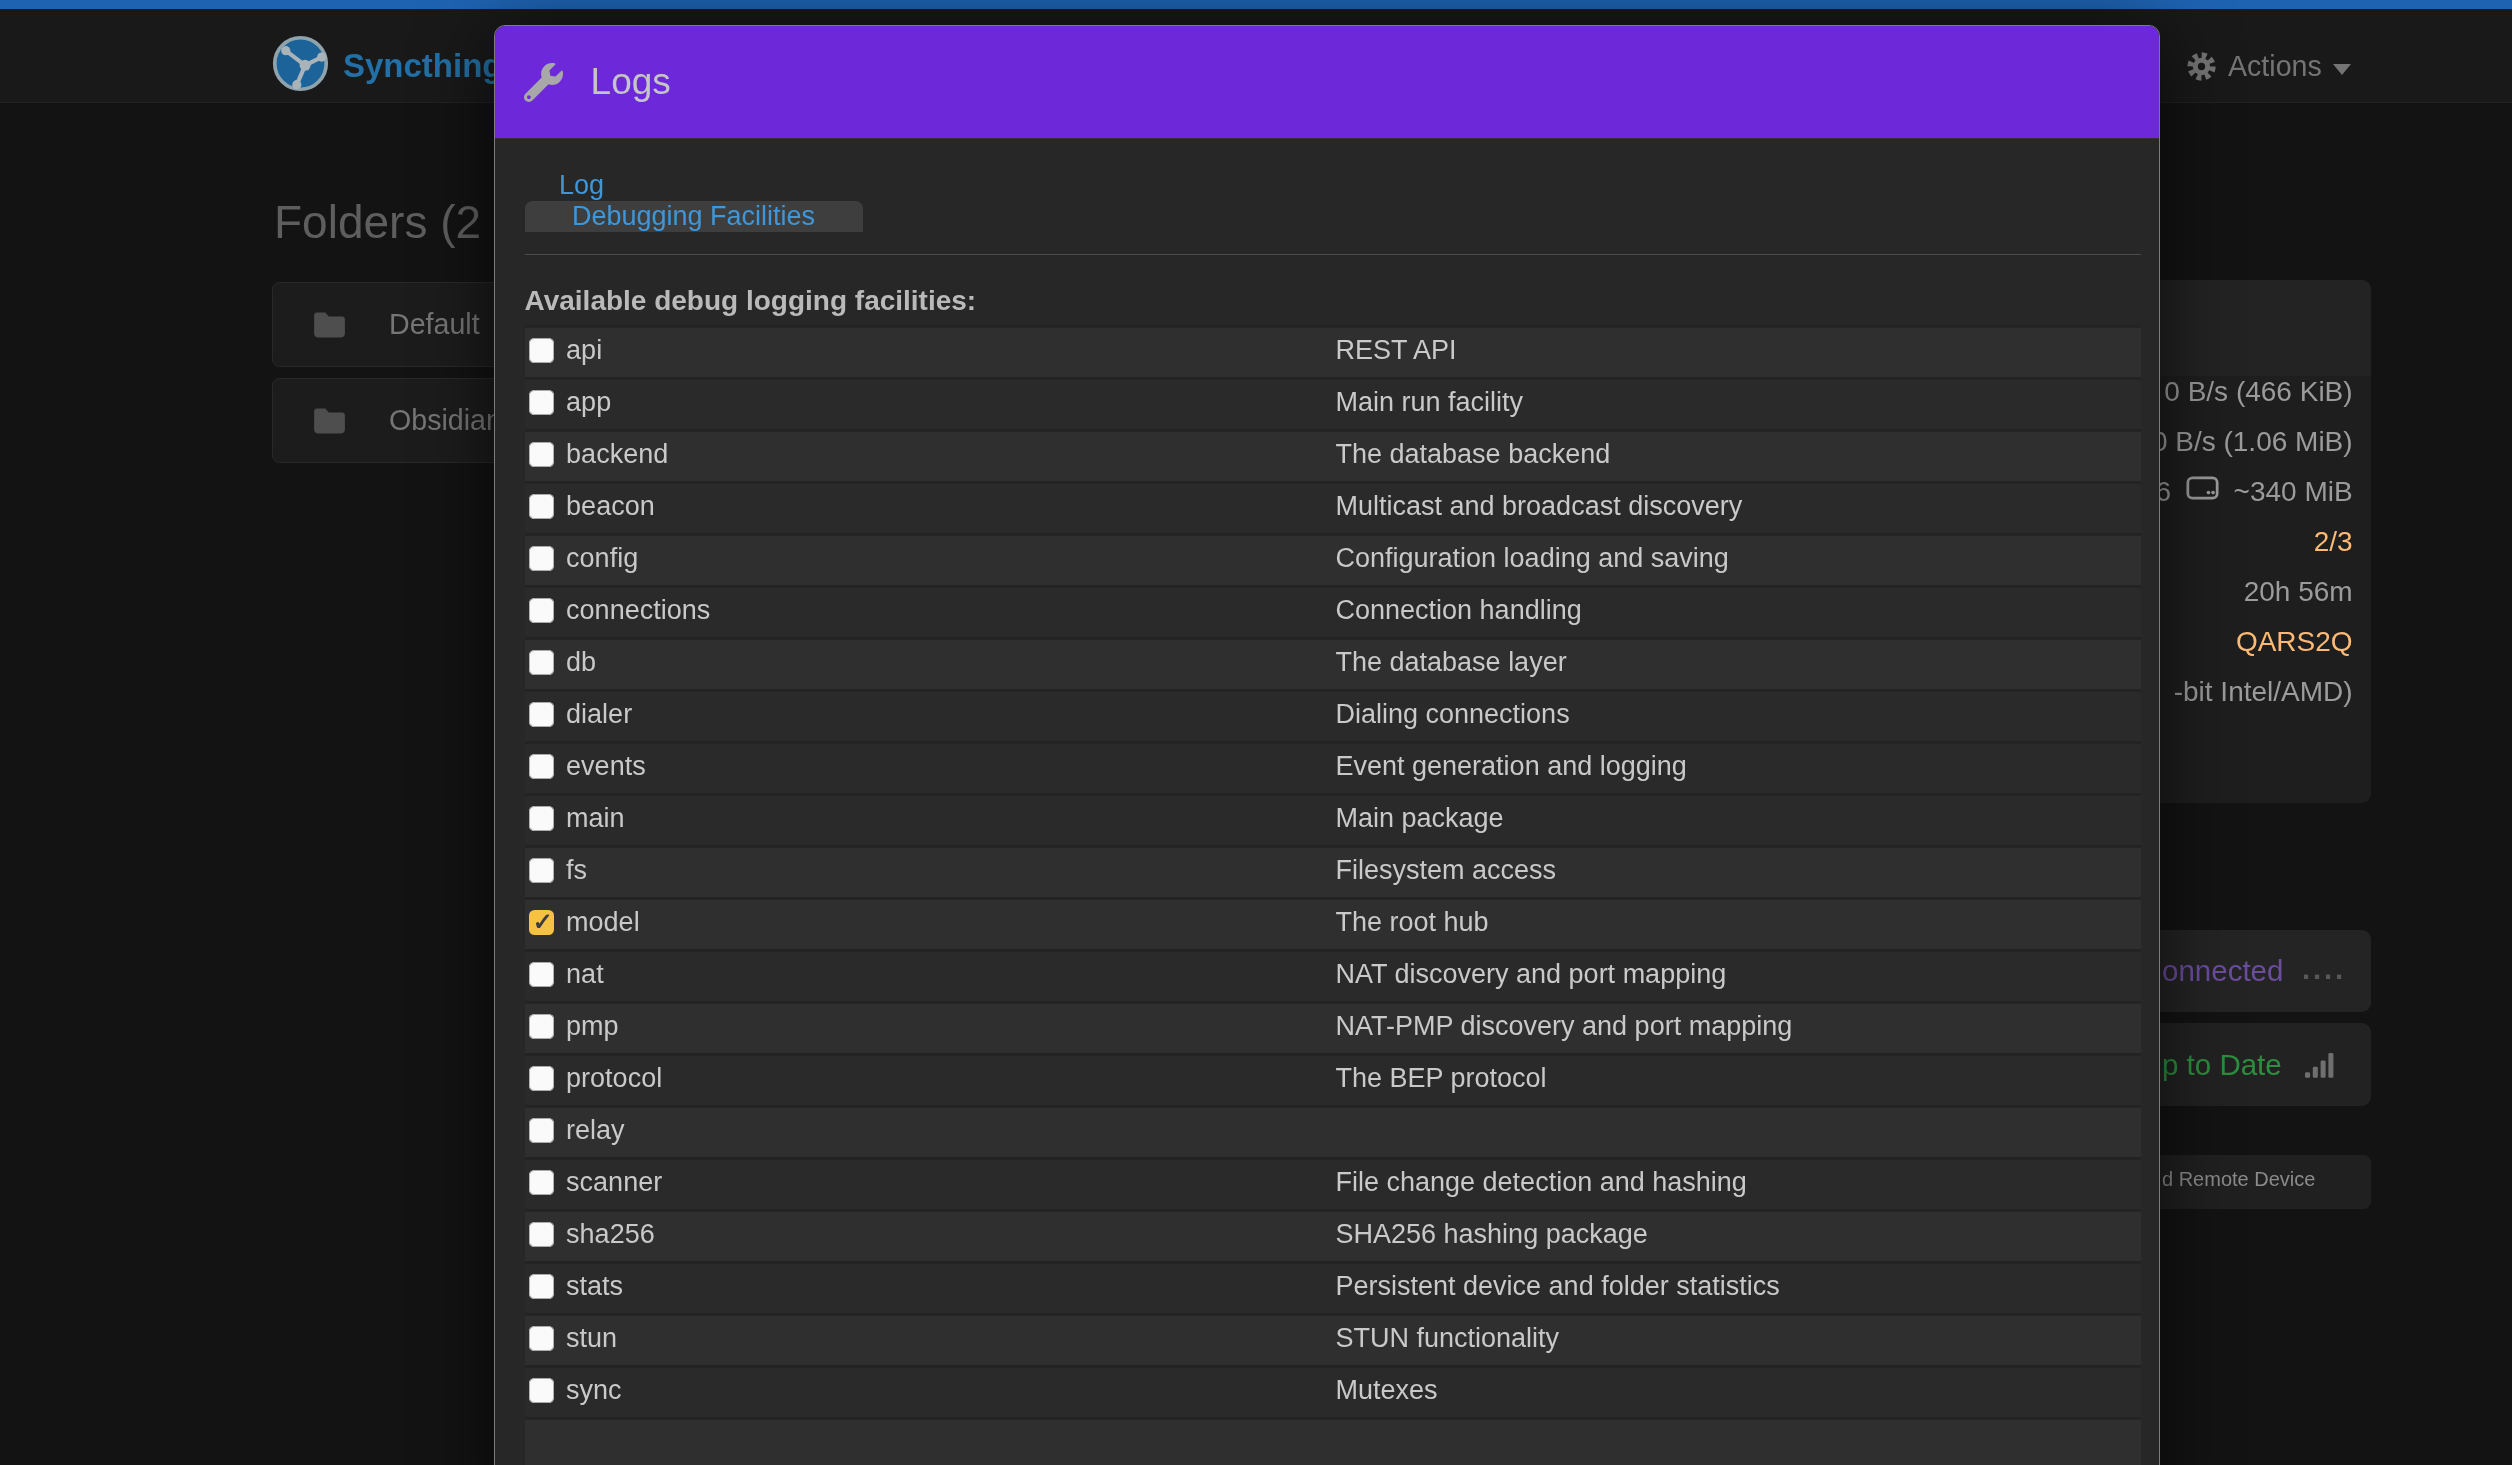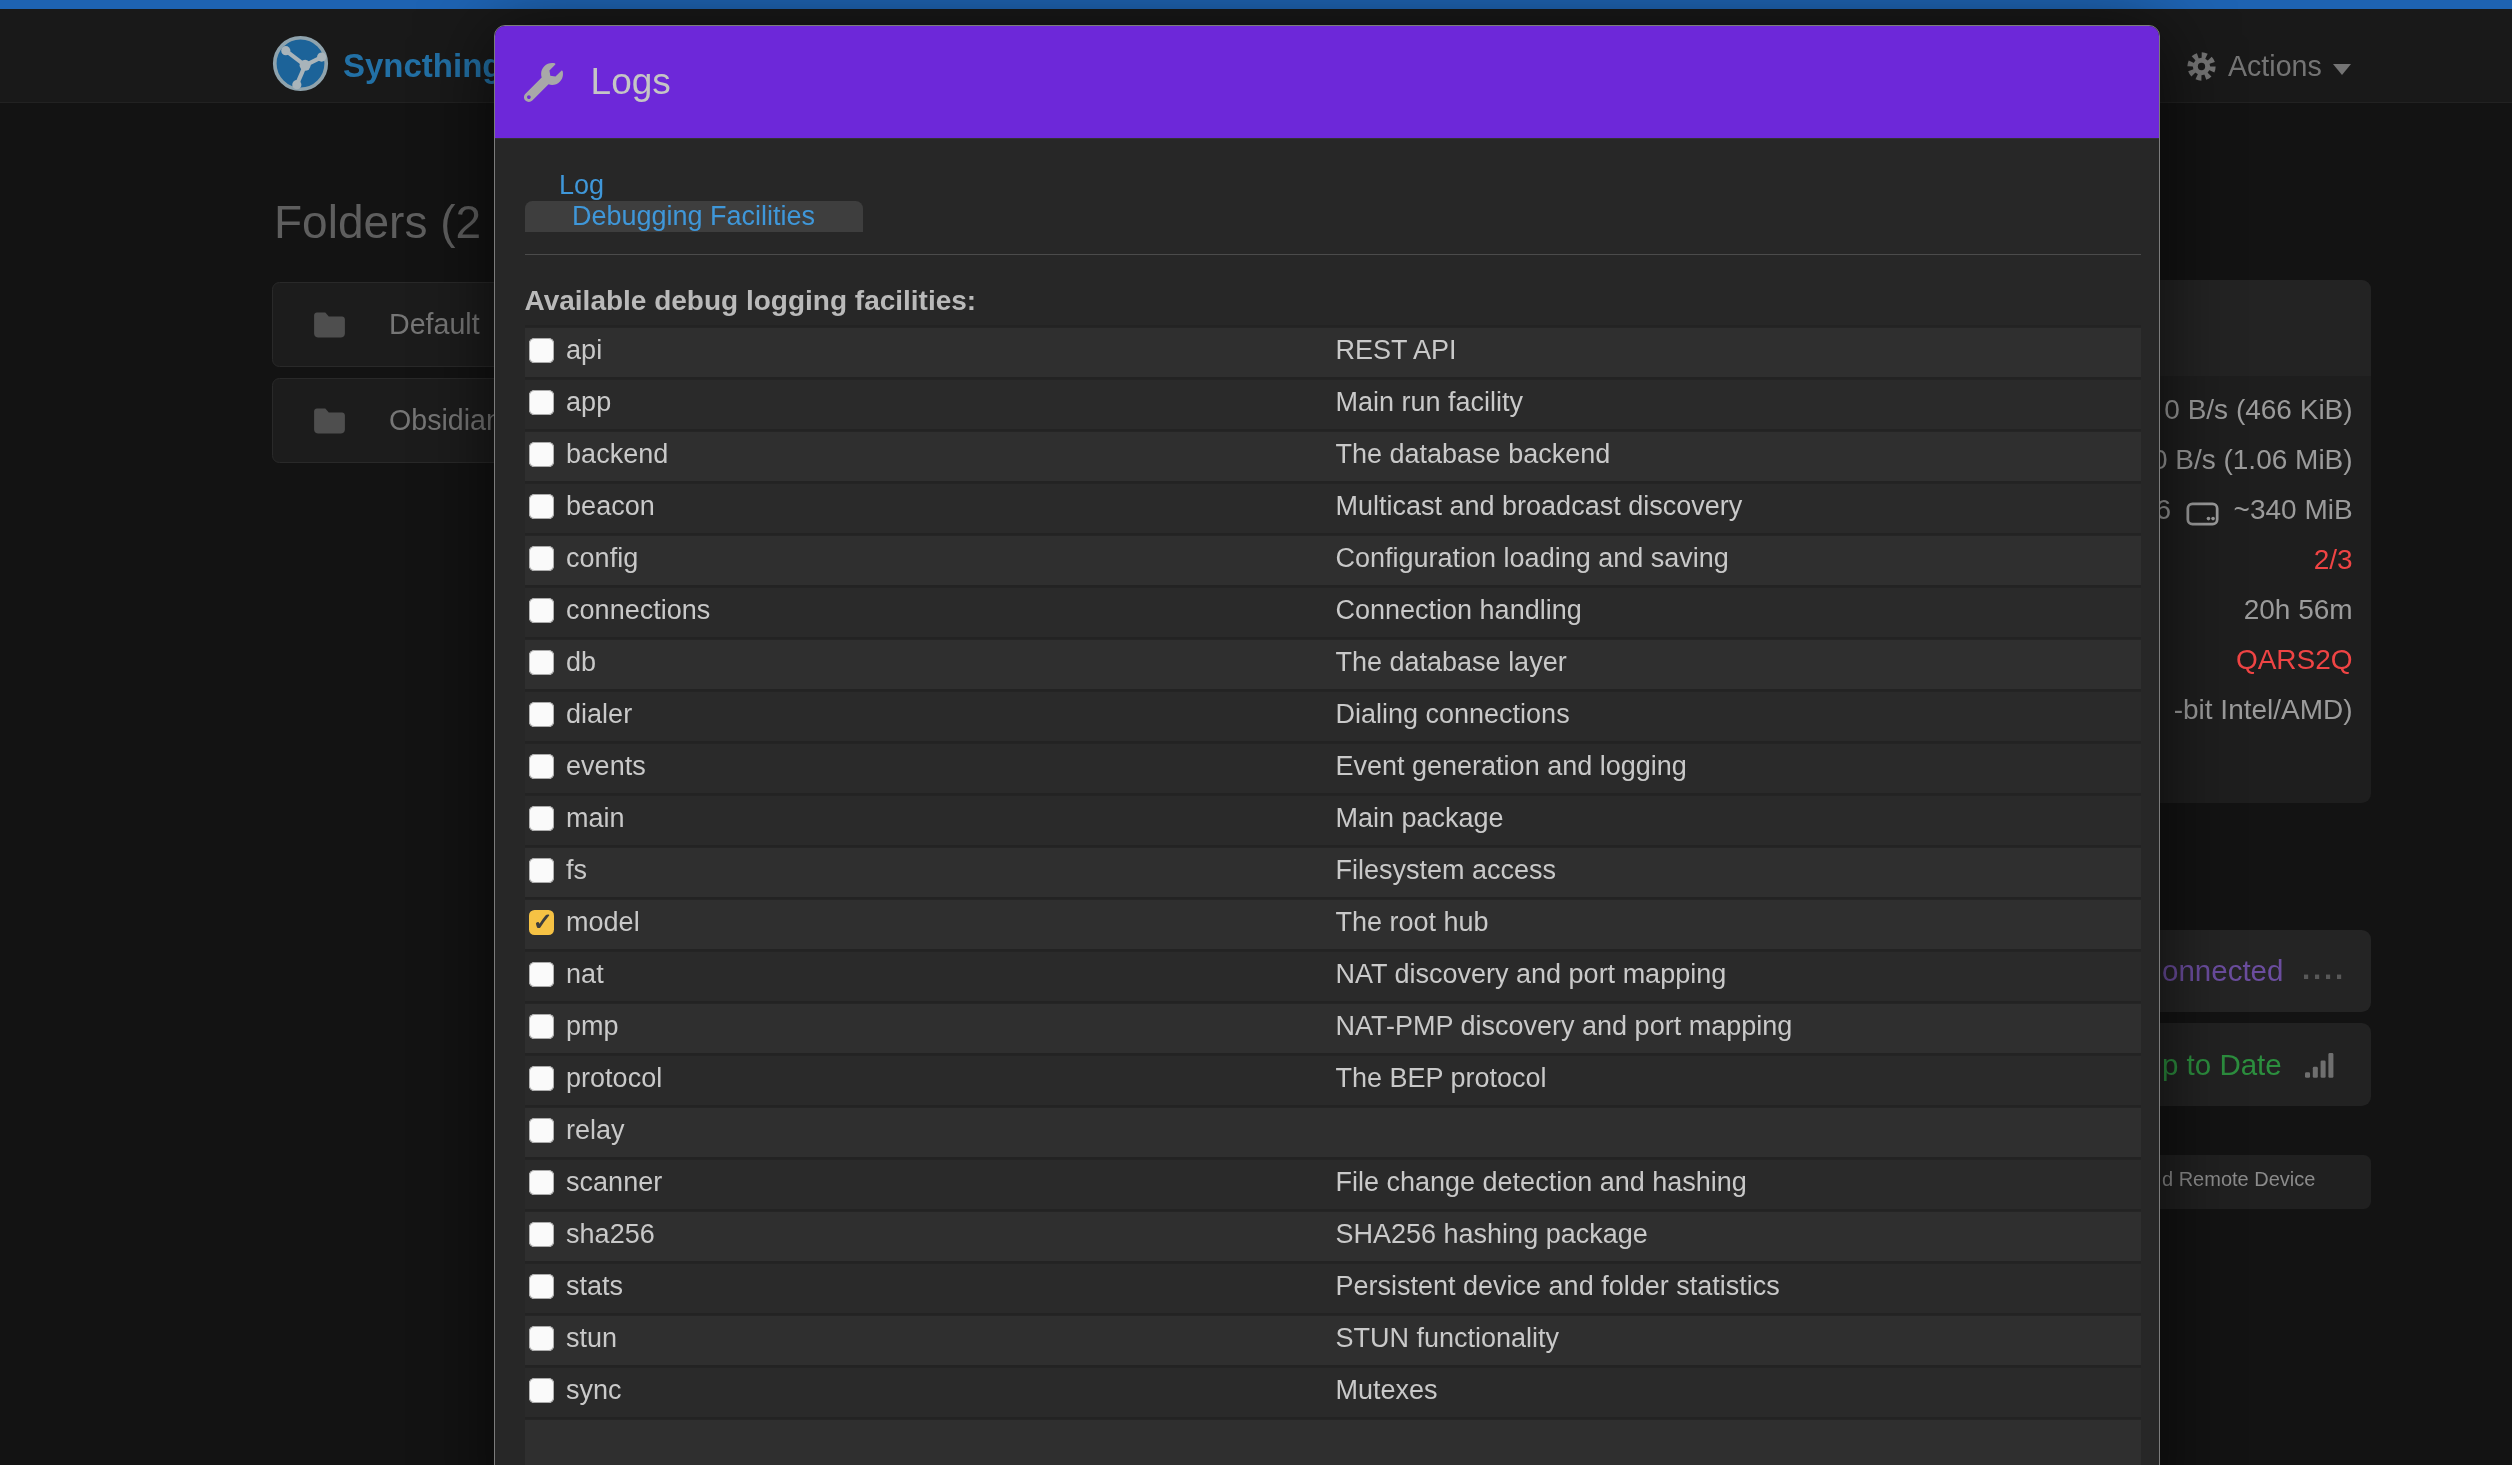--- a/index.html
+++ b/index.html
@@ -20,24 +20,24 @@
   .folder-panel{position:absolute;left:272px;width:405px;height:83px;background:#1c1c1c;
                 border:0.9px solid #292929;border-radius:7.4px;display:flex;align-items:center;}
   .folder-panel.p1{top:282px;}
   .folder-panel.p2{top:378px;}
   .folder-panel svg{margin-left:39px;}
   .folder-label{margin-left:42px;font-size:28.6px;color:#767676;white-space:nowrap;}
   
   .device-panel{position:absolute;left:2027px;top:280px;width:344px;height:523px;
                 background:#1e1e1e;border-radius:9.2px;}
   .device-panel .head{height:96px;background:#232323;border-radius:9.2px 9.2px 0 0;}
-  .stat-row{height:50px;display:flex;align-items:flex-end;justify-content:flex-end;
+  .stat-row{height:50px;display:flex;align-items:flex-start;justify-content:flex-end;
             gap:14.7px;padding-right:18.4px;font-size:28px;white-space:nowrap;}
   .stat-row .gray{color:#9b9b9b;}
-  .stat-row .blue{color:#ef4444;}
+  .stat-row .blue{color:#fdba74;}
   .side-panel{position:absolute;left:2027px;width:344px;background:#242424;border-radius:9.2px;}
   .pA{top:930px;height:82px;}
   .pB{top:1023px;height:83px;background:#222;}
   .pC{top:1155px;height:54px;background:#202020;border-radius:7.4px;}
   .pA .txt{position:absolute;left:135px;top:24px;font-size:29.5px;color:#6b4d9e;white-space:nowrap;text-align:center;}
   .pA .dots{position:absolute;left:275px;top:22px;font-size:29.5px;font-weight:bold;
             color:#585858;letter-spacing:2.8px;}
   .pB .txt{position:absolute;left:135px;top:25px;font-size:29.5px;color:#2c8e3e;white-space:nowrap;}
   .pB svg{position:absolute;left:278px;top:28px;}
   .pC .txt{position:absolute;left:135px;top:13px;font-size:20px;color:#8b8b8b;white-space:nowrap;}

